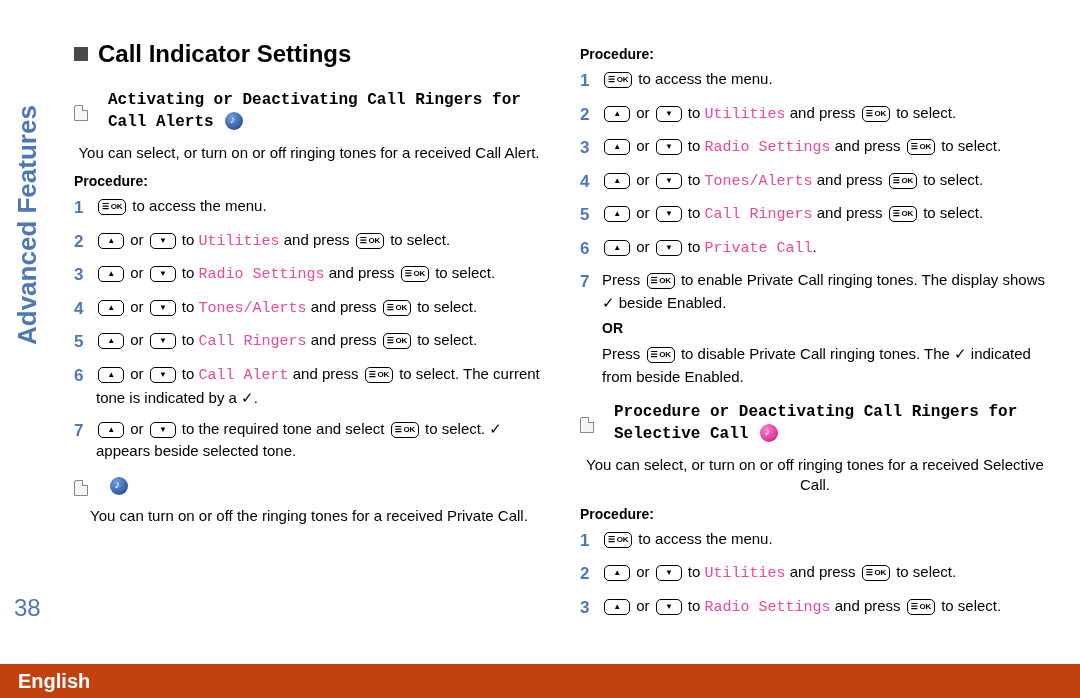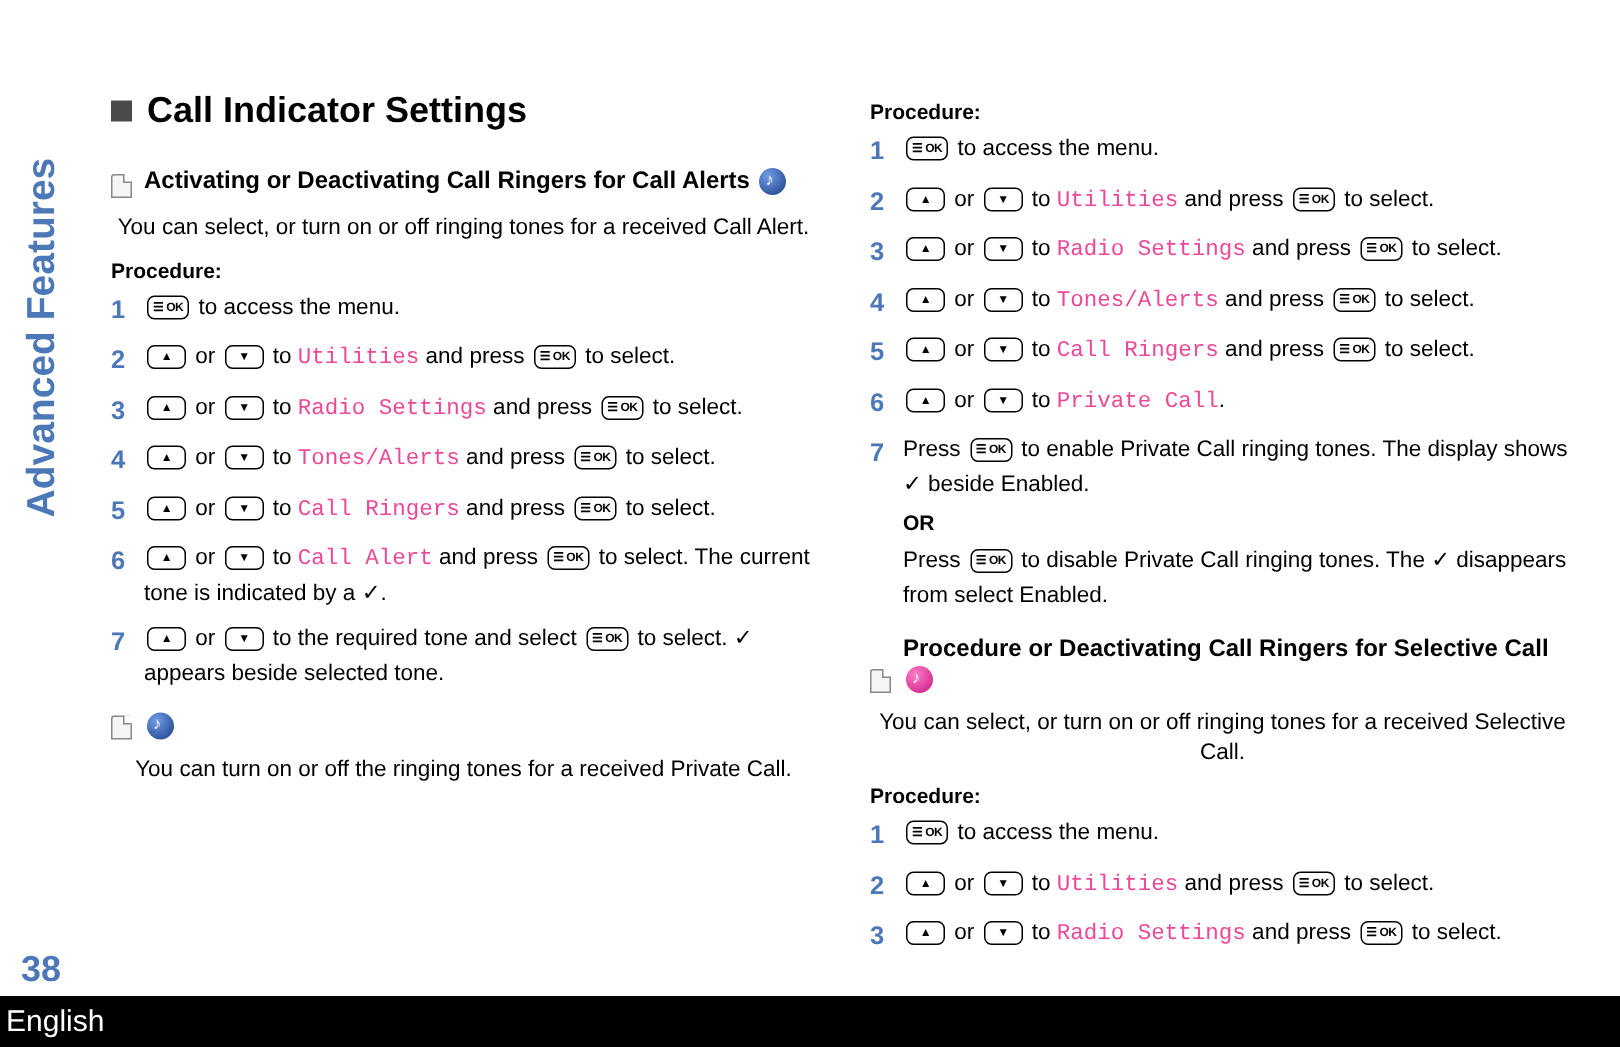--- a/index.html
+++ b/index.html
@@ -1,26 +1,26 @@
 <!DOCTYPE html>
 <html><head>
 <meta charset="utf-8">
 <style>
   * { box-sizing: border-box; margin: 0; padding: 0; }
   html, body { width: 1080px; height: 698px; font-family: Arial, Helvetica, sans-serif; color: #000; background: #fff; }
   .page { width: 1080px; height: 698px; position: relative; padding: 40px 30px 0 30px; }
   .vert-label { position: absolute; left: 12px; top: 345px; transform: rotate(-90deg); transform-origin: left top; font-size: 26px; font-weight: bold; color: #4c78b8; white-space: nowrap; }
-  .page-num { position: absolute; left: 14px; top: 633px; font-size: 24px; font-weight: bold; color: #4c78b8; }
-  .footer { position: absolute; left: 0; bottom: 0; height: 34px; width: 1080px; background: #000000; color: #fff; font-weight: normal; font-size: 20px; padding-left: 4px; line-height: 34px; }
-  .content { margin-left: 44px; display: flex; gap: 36px; margin-top: 20px; }
+  .page-num { position: absolute; left: 14px; top: 594px; font-size: 24px; font-weight: normal; color: #4c78b8; }
+  .footer { position: absolute; left: 0; bottom: 0; height: 34px; width: 1080px; background: #c2410c; color: #fff; font-weight: bold; font-size: 20px; padding-left: 18px; line-height: 34px; }
+  .content { margin-left: 44px; display: flex; gap: 36px; }
   .col { width: 470px; }
   .h1-row { display: flex; align-items: center; gap: 10px; margin-bottom: 22px; }
   .sq { width: 14px; height: 14px; background: #4a4a4a; display: inline-block; flex: 0 0 auto; }
   .h1 { font-size: 24px; font-weight: bold; }
-  .h2-row { display: flex; align-items: flex-end; gap: 8px; margin: 14px 0 10px 0; }
+  .h2-row { display: flex; align-items: center; gap: 20px; margin: 14px 0 10px 0; font-family: Liberation Mono, monospace; }
   .page-icon { width: 14px; height: 16px; border: 1px solid #888; border-radius: 2px 2px 0 0; display: inline-block; position: relative; margin-top: 3px; flex: 0 0 auto; background: #f5f5f5; }
   .page-icon::after { content: ""; position: absolute; right: -1px; top: -1px; width: 5px; height: 5px; background: #fff; border-left: 1px solid #888; border-bottom: 1px solid #888; }
   .h2 { font-size: 16px; font-weight: bold; line-height: 1.35; display: inline; }
   .alert-icon { display: inline-block; vertical-align: middle; width: 18px; height: 18px; border-radius: 50%; background: radial-gradient(circle at 35% 30%, #6f9ee8, #1a3a80); position: relative; margin-left: 2px; }
   .alert-icon .note { position: absolute; left: 4px; top: 2px; font-size: 11px; color: #fff; }
   .alert-icon.pink { background: radial-gradient(circle at 35% 30%, #ff7dc8, #c51580); }
   .body { font-size: 15px; line-height: 1.35; margin: 4px 0 10px 0; text-align: center; }
   .proc-label { font-size: 14px; font-weight: bold; margin: 6px 0 6px 0; }
   .step { display: flex; align-items: flex-start; margin: 4px 0 8px 0; font-size: 15px; line-height: 1.5; }
   .num { color: #4c78b8; font-weight: bold; width: 22px; flex: 0 0 22px; font-size: 17px; }
@@ -163,21 +163,21 @@
           <span class="key up"></span><span> or </span><span class="key down"></span><span> to </span><span class="lcd">Private Call</span><span>.</span>
         </div>
       </div>
 
       <div class="step">
         <div class="num">7</div>
         <div class="step-body">
           <span>Press </span><span class="key ok"></span><span> to enable Private Call ringing tones. The display shows ✓ beside Enabled.</span>
           <div class="or-label">OR</div>
           <div class="sub">
-            <span>Press </span><span class="key ok"></span><span> to disable Private Call ringing tones. The ✓ disappears from select Enabled.</span>
+            <span>Press </span><span class="key ok"></span><span> to disable Private Call ringing tones. The ✓ indicated from beside Enabled.</span>
           </div>
         </div>
       </div>
 
       <div class="h2-row">
         <span class="page-icon"></span>
         <div>
           <span class="h2">Procedure or Deactivating Call Ringers for Selective Call</span>
           <span class="alert-icon pink"><span class="note">♪</span></span>
         </div>

